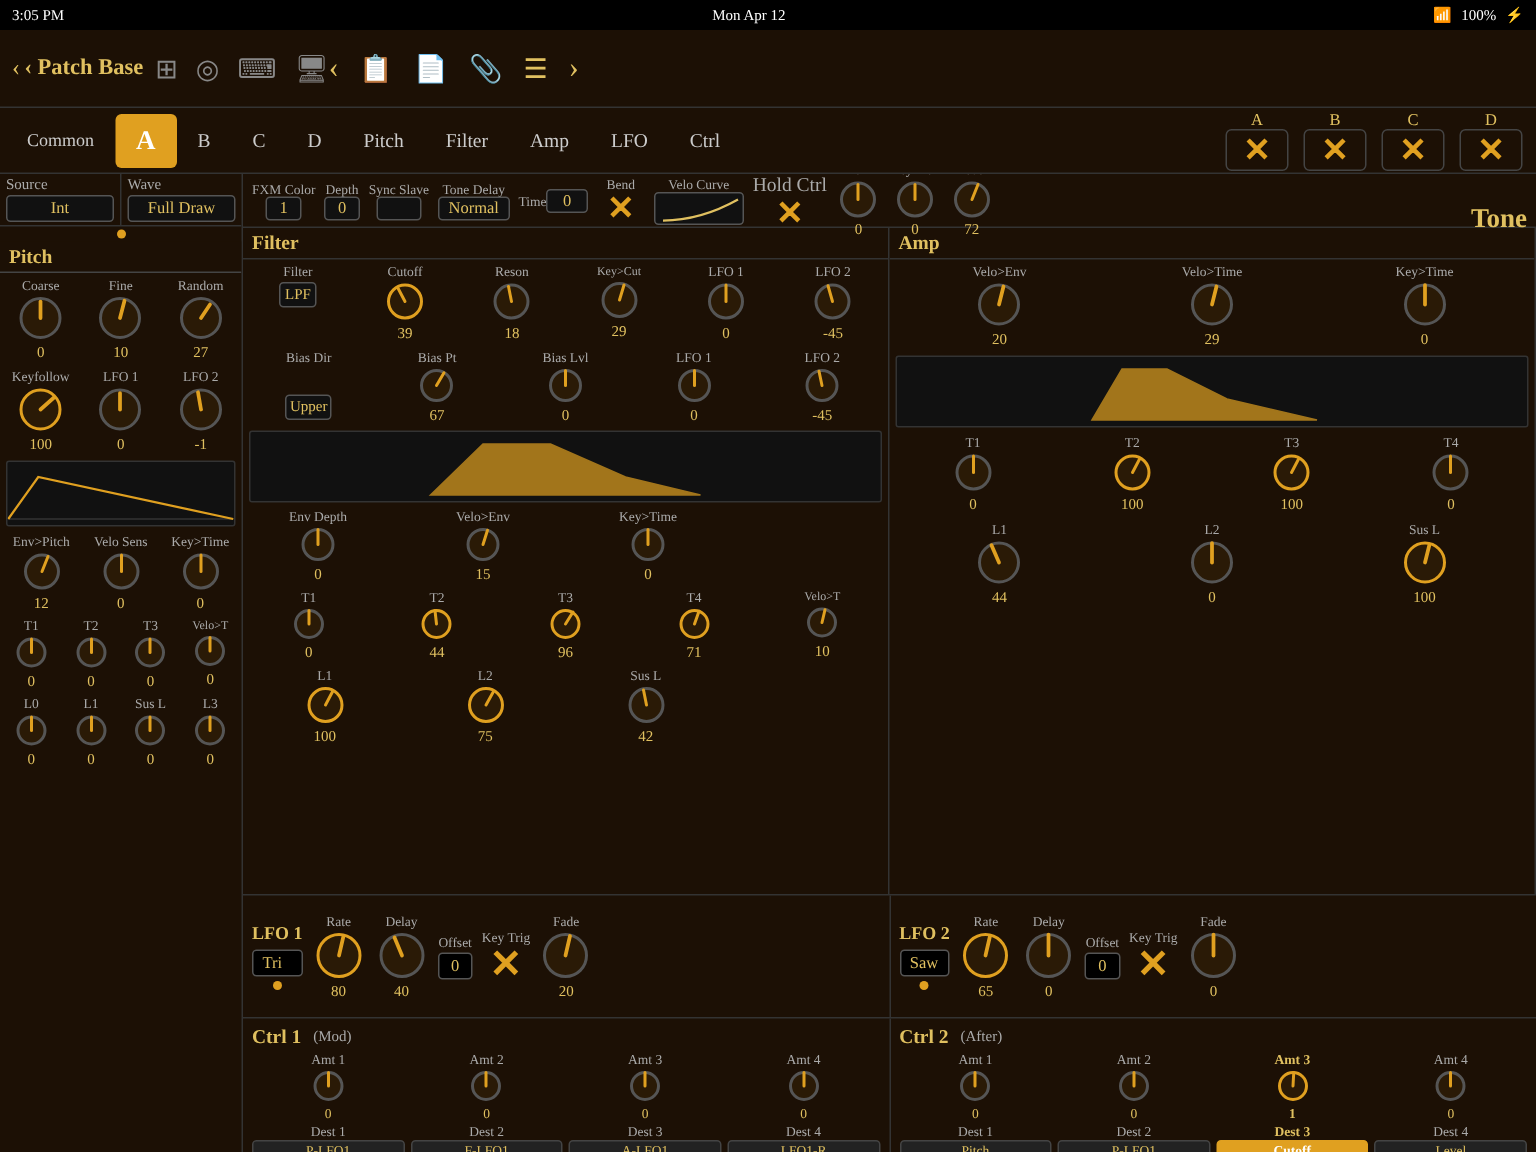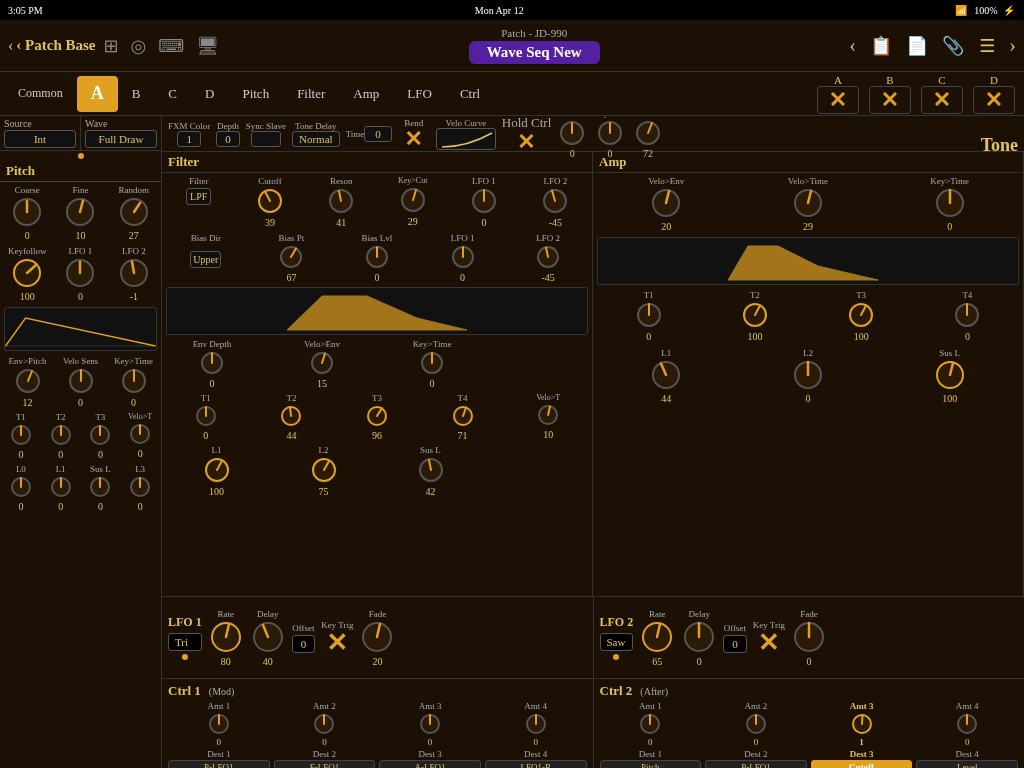--- a/index.html
+++ b/index.html
@@ -124,26 +124,20 @@
     <div style="color:#e0c060;font-size:16px;cursor:pointer;display:flex;align-items:center;gap:3px;">
       <span>‹</span>
       <span style="font-size:15px;font-weight:600;">‹ Patch Base</span>
     </div>
     <div style="display:flex;gap:12px;margin-left:8px;">
       <span style="color:#888;font-size:18px;cursor:pointer;">⊞</span>
       <span style="color:#888;font-size:18px;cursor:pointer;">◎</span>
       <span style="color:#888;font-size:18px;cursor:pointer;">⌨</span>
       <span style="color:#888;font-size:18px;cursor:pointer;">🖥</span>
     </div>
-    <div style="flex:1;display:flex;flex-direction:column;align-items:center;">
-      <div style="color:#aaa;font-size:11px;">Patch - JD-990</div>
-      <div style="background:#5520a0;border-radius:6px;padding:3px 18px;color:#fff;font-size:15px;font-weight:bold;margin-top:2px;">
-        <span>Wave Seq New</span>
-      </div>
-    </div>
     <div style="display:flex;gap:14px;align-items:center;">
       <span style="color:#e0c060;font-size:20px;cursor:pointer;">‹</span>
       <span style="color:#e0c060;font-size:18px;cursor:pointer;">📋</span>
       <span style="color:#e0c060;font-size:18px;cursor:pointer;">📄</span>
       <span style="color:#e0c060;font-size:18px;cursor:pointer;">📎</span>
       <span style="color:#e0c060;font-size:18px;cursor:pointer;">☰</span>
       <span style="color:#e0c060;font-size:20px;cursor:pointer;">›</span>
     </div>
   </div>
 
@@ -482,21 +476,21 @@
               </svg>
               <div class="knob-num">39</div>
             </div>
 
             <div class="knob-wrap">
               <div class="knob-lbl">Reson</div>
               <svg class="knob-svg" width="30" height="30" viewBox="0 0 30 30">
                 <circle cx="15" cy="15" r="11" fill="#2a1a06" stroke="#555" stroke-width="2"></circle>
                 <path d="M15,15 L13,5" stroke="#e0a020" stroke-width="2" stroke-linecap="round"></path>
               </svg>
-              <div class="knob-num">41</div>
+              <div class="knob-num">18</div>
             </div>
 
             <div class="knob-wrap">
               <div class="knob-lbl" style="font-size:8px;">Key&gt;Cut</div>
               <svg class="knob-svg" width="30" height="30" viewBox="0 0 30 30">
                 <circle cx="15" cy="15" r="11" fill="#2a1a06" stroke="#555" stroke-width="2"></circle>
                 <path d="M15,15 L18,5" stroke="#e0a020" stroke-width="2" stroke-linecap="round"></path>
               </svg>
               <div class="knob-num">29</div>
             </div>
@@ -516,21 +510,21 @@
                 <circle cx="15" cy="15" r="11" fill="#2a1a06" stroke="#555" stroke-width="2"></circle>
                 <path d="M15,15 L12,4.5" stroke="#e0a020" stroke-width="2" stroke-linecap="round"></path>
               </svg>
               <div class="knob-num">-45</div>
             </div>
           </div>
 
           <div style="display:grid;grid-template-columns:repeat(5,1fr);gap:2px;padding:2px;">
             <div class="knob-wrap">
               <div class="knob-lbl">Bias Dir</div>
-              <div style="background:#111;border:1px solid #555;border-radius:3px;color:#e0c060;font-size:10px;padding:2px 2px;margin-top:8px;">Upper</div>
+              <div style="background:#111;border:1px solid #555;border-radius:3px;color:#e0c060;font-size:10px;padding:2px 2px;margin-top:20px;">Upper</div>
             </div>
             <div class="knob-wrap">
               <div class="knob-lbl">Bias Pt</div>
               <svg class="knob-svg" width="28" height="28" viewBox="0 0 28 28">
                 <circle cx="14" cy="14" r="10" fill="#2a1a06" stroke="#555" stroke-width="2"></circle>
                 <path d="M14,14 L19,5.5" stroke="#e0a020" stroke-width="2" stroke-linecap="round"></path>
               </svg>
               <div class="knob-num">67</div>
             </div>
             <div class="knob-wrap">

